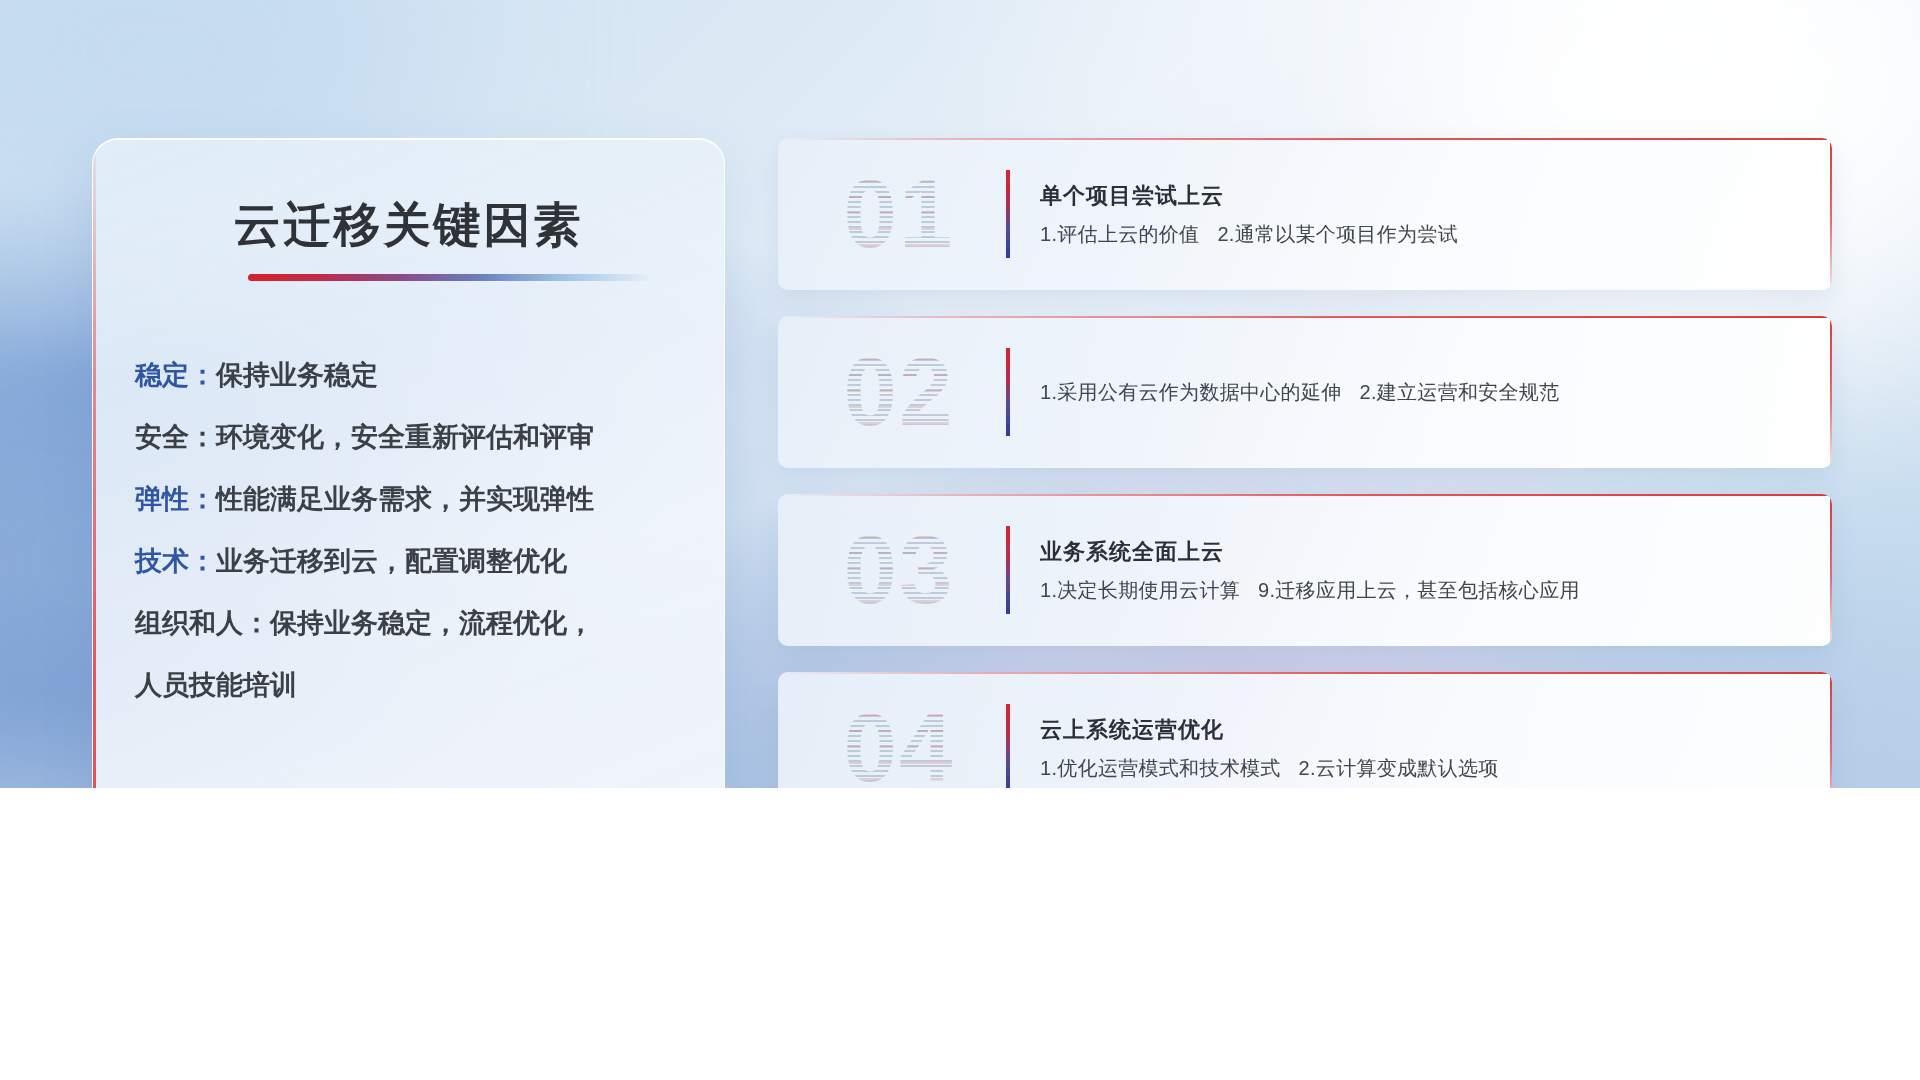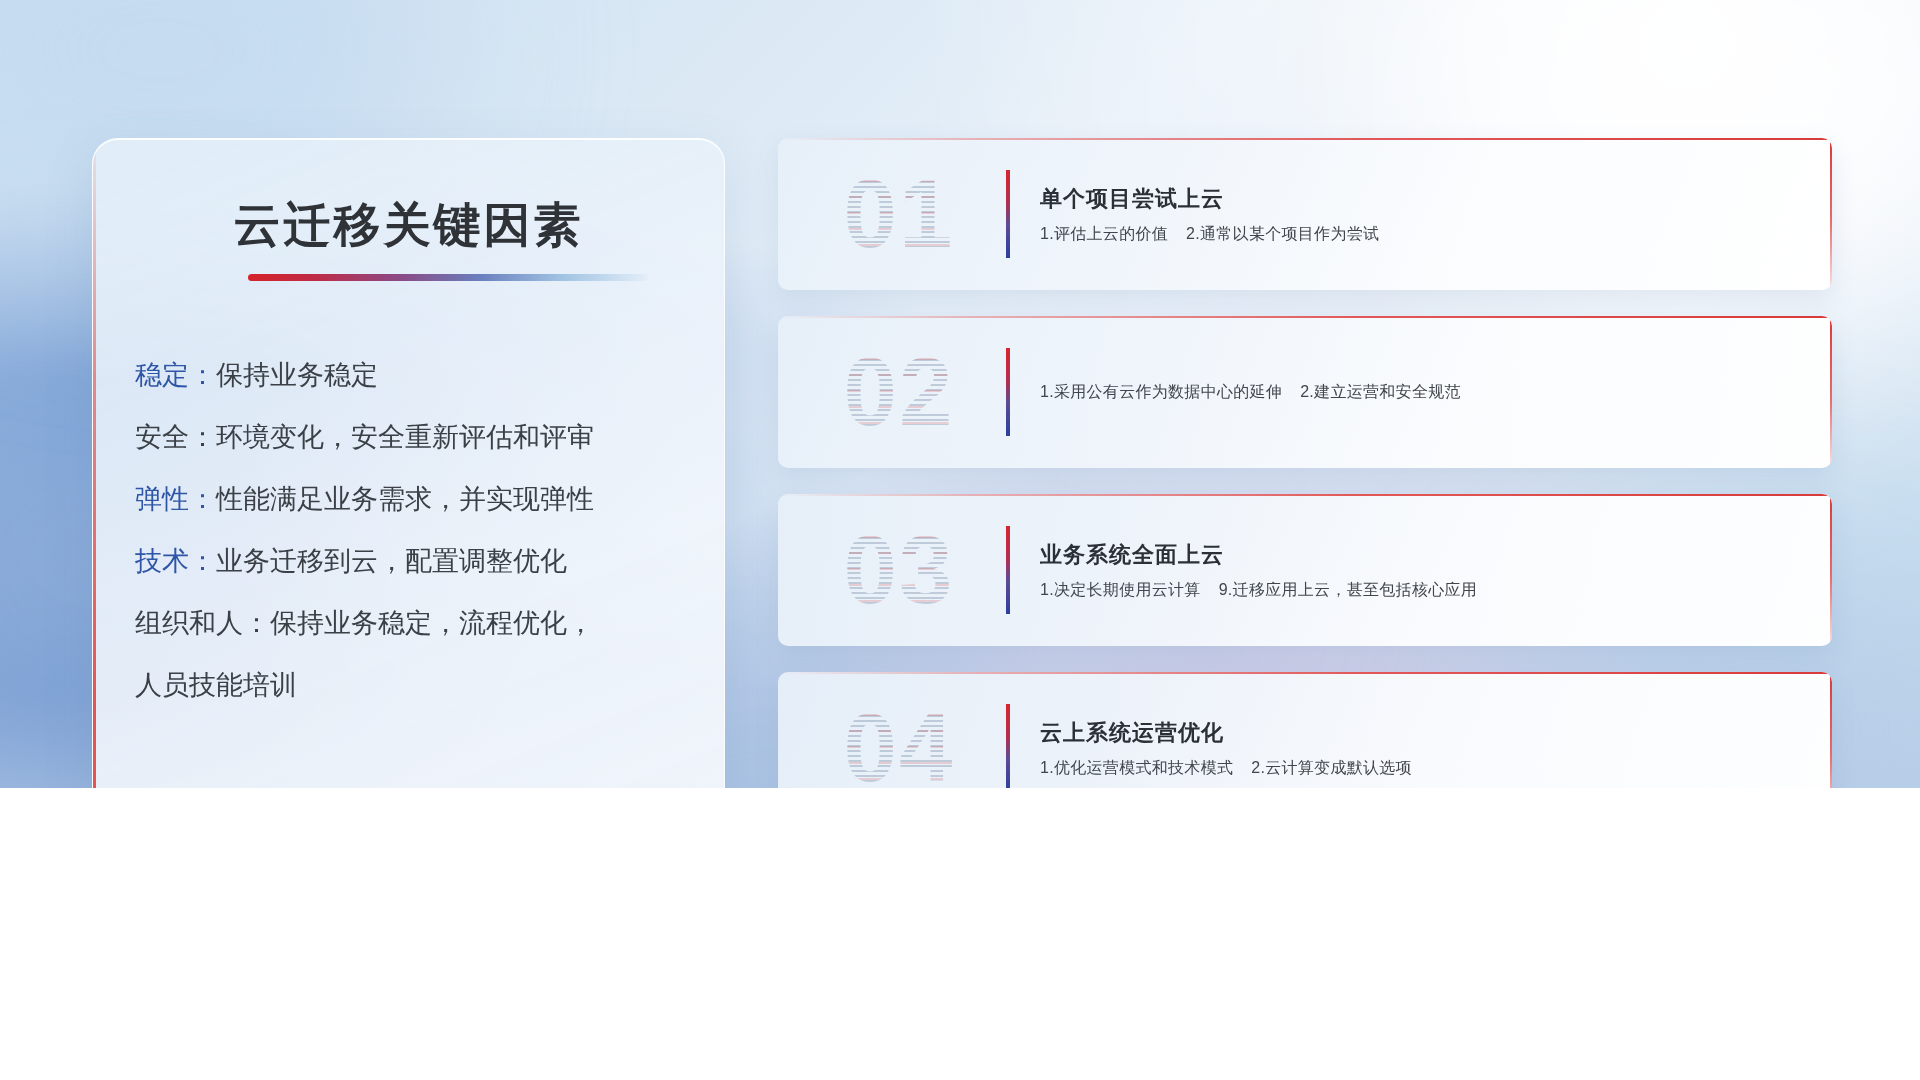--- a/index.html
+++ b/index.html
@@ -91,20 +91,21 @@
     height: 7px;
     border-radius: 4px;
     background: linear-gradient(90deg, #d6232a 0%, #c02a45 16%, #8a4a86 38%, #6a7fbe 58%, #9fc2e2 78%, rgba(200,223,240,0.15) 100%);
   }
 
   .factor-list {
     position: absolute;
     left: 42px;
     right: 26px;
     top: 205px;
+    font-weight: bold;
   }
   .factor-row {
     font-size: 27px;
     line-height: 62px;
     color: #3b4046;
     white-space: nowrap;
   }
   .factor-key        { color: #2f56a6; }
   .factor-key.plain  { color: #3b4046; }
   .factor-val        { color: #3b4046; }
@@ -211,21 +212,21 @@
     transform: translateY(-50%);
   }
   .card-title {
     font-size: 22px;
     font-weight: 700;
     color: #2b3036;
     letter-spacing: 1px;
     margin-bottom: 10px;
   }
   .card-sub {
-    font-size: 16px;
+    font-size: 20px;
     color: #40464d;
     letter-spacing: 0.3px;
   }
   .card-sub .sep { display: inline-block; width: 18px; }
 </style>
 </head>
 <body>
 
 <div class="slide">
 

